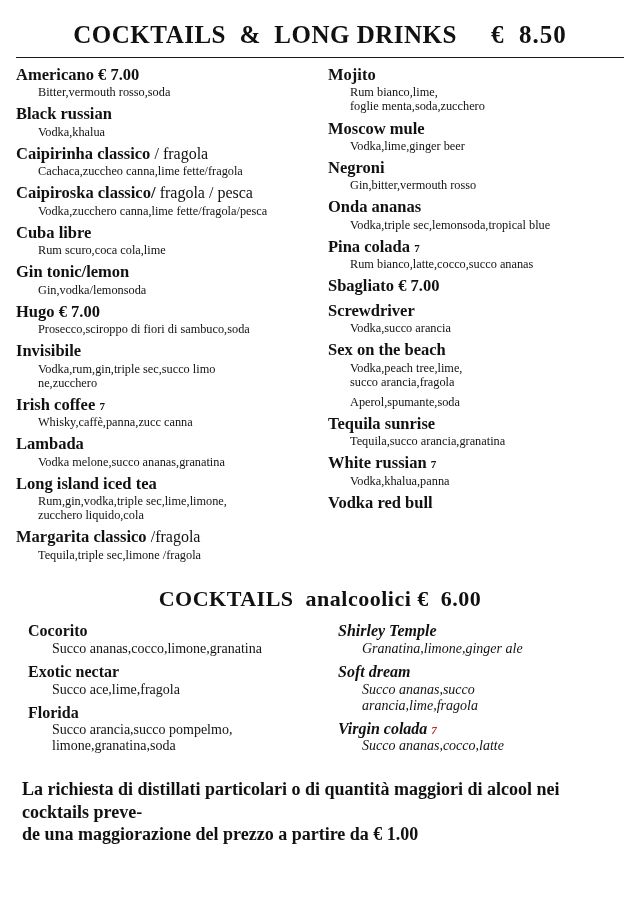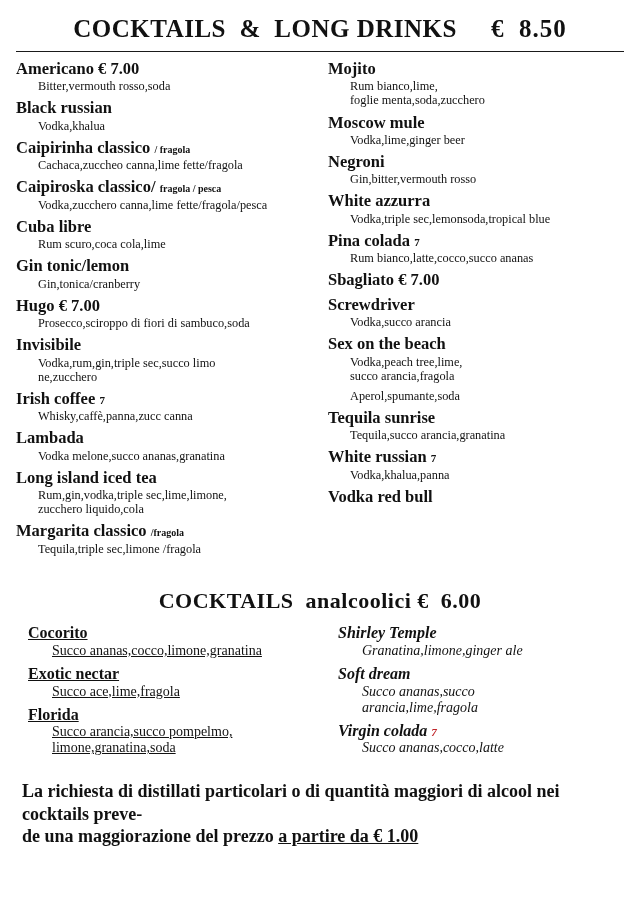--- a/index.html
+++ b/index.html
@@ -12,21 +12,21 @@
     height: 905px;
     font-family: "Liberation Serif", serif;
     color: #111111;
     position: relative;
     overflow: hidden;
   }
   .page {
     width: 640px;
     height: 859px;
     box-sizing: border-box;
-    padding: 11px 16px 0 16px;
+    padding: 17px 16px 0 16px;
     position: relative;
   }
 
   
   .section-head {
     text-align: center;
     font-family: "Liberation Serif", serif;
     font-weight: bold;
     letter-spacing: 0.5px;
     white-space: pre;
@@ -62,63 +62,62 @@
   .item {
     margin: 0 0 6px 0;
   }
   .item .name {
     font-size: 16.5px;
     font-weight: bold;
     line-height: 1.12;
     white-space: normal;
   }
   .item .name .variant {
-    font-size: 10px;
-    font-weight: bold;
+    font-size: 16px;
+    font-weight: normal;
   }
   .item .name .sup {
     font-size: 11px;
     font-weight: bold;
     vertical-align: baseline;
   }
   .item .name .sup.red {
     color: #c0252a;
   }
   .item .desc {
     font-size: 12.3px;
     line-height: 1.14;
     padding-left: 22px;
     margin-top: 1px;
     white-space: pre-line;
   }
 
   
   .sub-section {
-    margin-top: 26px;
+    margin-top: 18px;
   }
   .section-head.sub {
     font-size: 22px;
     margin: 4px 0 10px 0;
     white-space: pre;
   }
-  .sub-section .cols .col.left { padding-left: 12px; text-decoration: underline; }
+  .sub-section .cols .col.left { padding-left: 12px; }
   .sub-section .cols .col.right { padding-left: 14px; font-style: italic; }
   .sub-section .item .name { font-size: 16px; }
   .sub-section .item .desc { font-size: 14px; padding-left: 24px; }
 
   
   .footer-note {
     margin-top: 18px;
     font-size: 18px;
     font-weight: bold;
     line-height: 1.25;
     padding: 0 6px;
   }
   .footer-note .u {
-    text-decoration: underline;
   }
 </style>
 </head>
 <body>
 
 <div class="page">
 
   <div class="section-head main"><span>COCKTAILS  &amp;  LONG DRINKS</span><span class="price">€  8.50</span></div>
   <hr class="rule">
 
@@ -147,21 +146,21 @@
       </div>
 
 
       <div class="item">
         <div class="name">Cuba libre</div>
         <div class="desc">Rum scuro,coca cola,lime</div>
       </div>
 
       <div class="item">
         <div class="name">Gin tonic/lemon</div>
-        <div class="desc">Gin,tonica/cranberry</div>
+        <div class="desc">Gin,vodka/lemonsoda</div>
       </div>
 
       <div class="item">
         <div class="name">Hugo € 7.00</div>
         <div class="desc">Prosecco,sciroppo di fiori di sambuco,soda</div>
       </div>
 
       <div class="item">
         <div class="name">Invisibile</div>
         <div class="desc">Vodka,rum,gin,triple sec,succo limo
@@ -203,21 +202,21 @@
         <div class="name">Moscow mule</div>
         <div class="desc">Vodka,lime,ginger beer</div>
       </div>
 
       <div class="item">
         <div class="name">Negroni</div>
         <div class="desc">Gin,bitter,vermouth rosso</div>
       </div>
 
       <div class="item">
-        <div class="name">White azzurra</div>
+        <div class="name">Onda ananas</div>
         <div class="desc">Vodka,triple sec,lemonsoda,tropical blue</div>
       </div>
 
       <div class="item">
         <div class="name"><span>Pina colada</span> <span class="sup">7</span></div>
         <div class="desc">Rum bianco,latte,cocco,succo ananas</div>
       </div>
 
       <div class="item">
         <div class="name">Sbagliato € 7.00</div>

